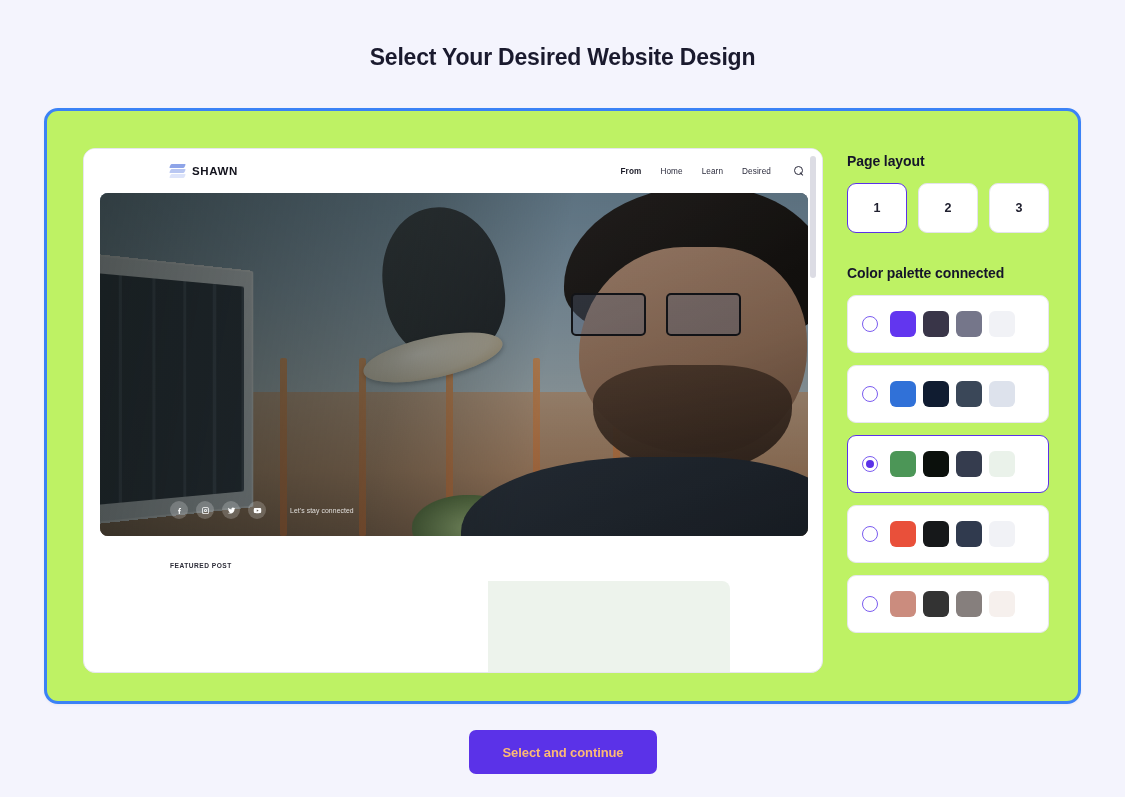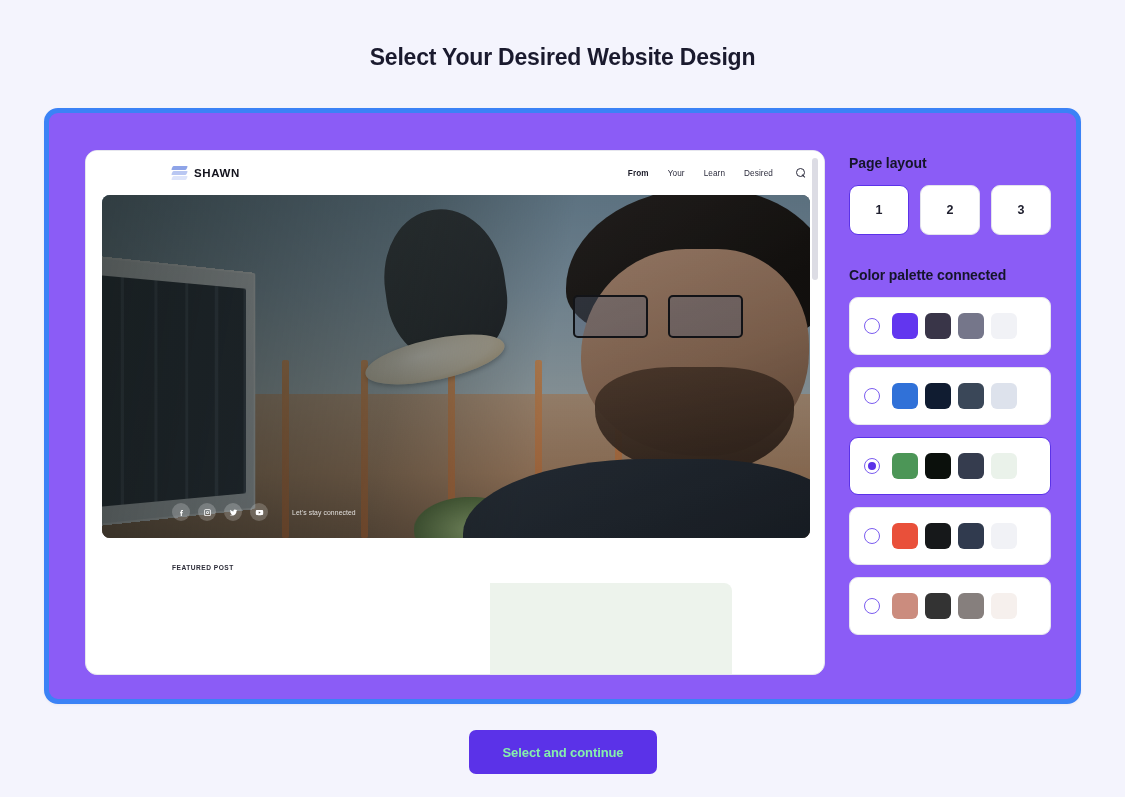--- a/index.html
+++ b/index.html
@@ -19,22 +19,22 @@
     position: absolute; top: 44px; left: 0; width: 1125px;
     text-align: center;
     font-size: 23px; font-weight: 700; letter-spacing: -0.2px;
     color: #1a1a2e;
   }
 
   
   .outer-card {
     position: absolute; left: 44px; top: 108px;
     width: 1037px; height: 596px;
-    background: #8b5cf6;
-    border: 5px solid #3b82f6;
+    background: #bef264;
+    border: 3px solid #3b82f6;
     border-radius: 14px;
     box-shadow: 0 1px 3px rgba(20,20,60,.05);
     text-decoration: underline;
   }
 
   
   .preview-wrap {
     position: absolute; left: 36px; top: 37px;
     width: 740px; height: 525px;
     background: #ffffff;
@@ -263,21 +263,21 @@
   }
   .radio .dot { width: 8px; height:8px; border-radius:50%; background:#5b32e8; display:none; }
   .pal.sel .radio .dot { display:block; }
   .sw-row { display:flex; gap: 7px; }
   .sw { width: 26px; height: 26px; border-radius: 6px; }
 
   
   .cta {
     position:absolute; left:469px; top:730px;
     width: 188px; height: 44px;
-    background:#5b32e8; color:#86efac;
+    background:#5b32e8; color:#fdba74;
     border:none; border-radius: 7px; cursor:pointer;
     font-size: 13px; font-weight: 700; letter-spacing:-.1px;
     font-family:"Liberation Sans", sans-serif;
   }
 </style>
 </head>
 <body style="background: rgb(244, 244, 253);">
 
 <div class="page">
 
@@ -292,21 +292,21 @@
           <div class="brand">
             <span class="brand-mark">
                 <i></i>
                 <i></i>
                 <i></i>
               </span>
             <span class="brand-name">SHAWN</span>
           </div>
           <nav class="nav-links">
             <a href="#" class="active">From</a>
-            <a href="#">Your</a>
+            <a href="#">Home</a>
             <a href="#">Learn</a>
             <a href="#">Desired</a>
             <span class="nav-search"></span>
           </nav>
         </div>
 
         <div class="hero">
           <div class="hero-photo">
             <div class="hp-sky"></div>
             <div class="hp-ground"></div>

